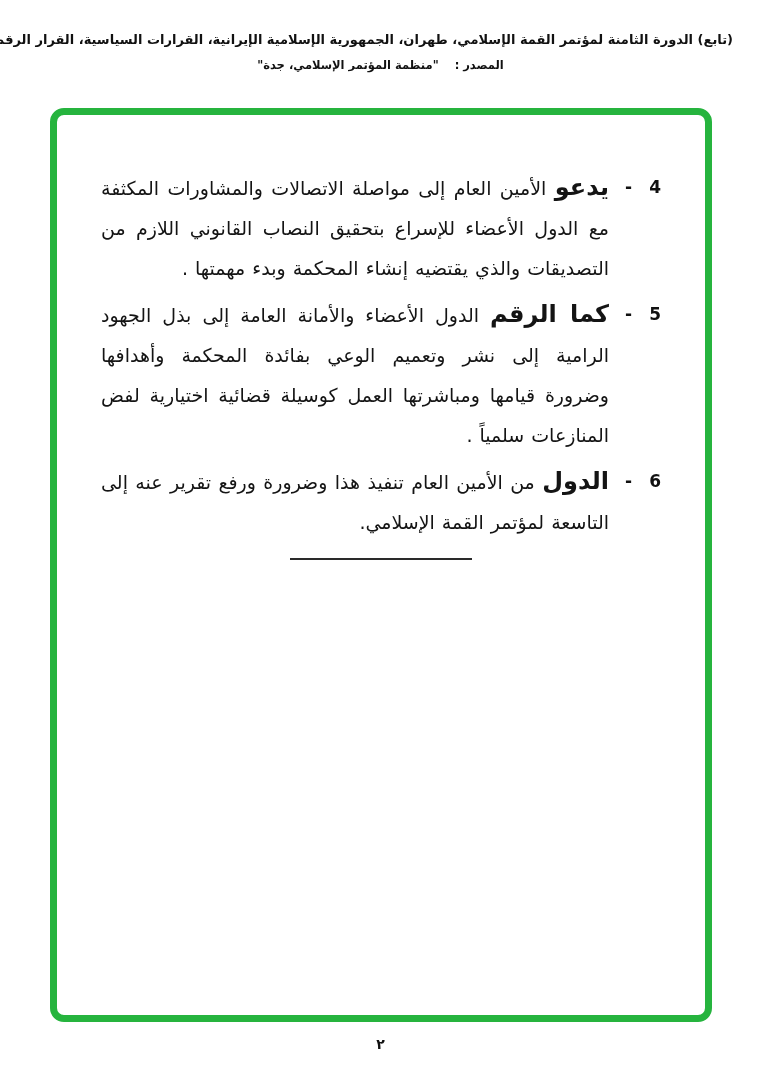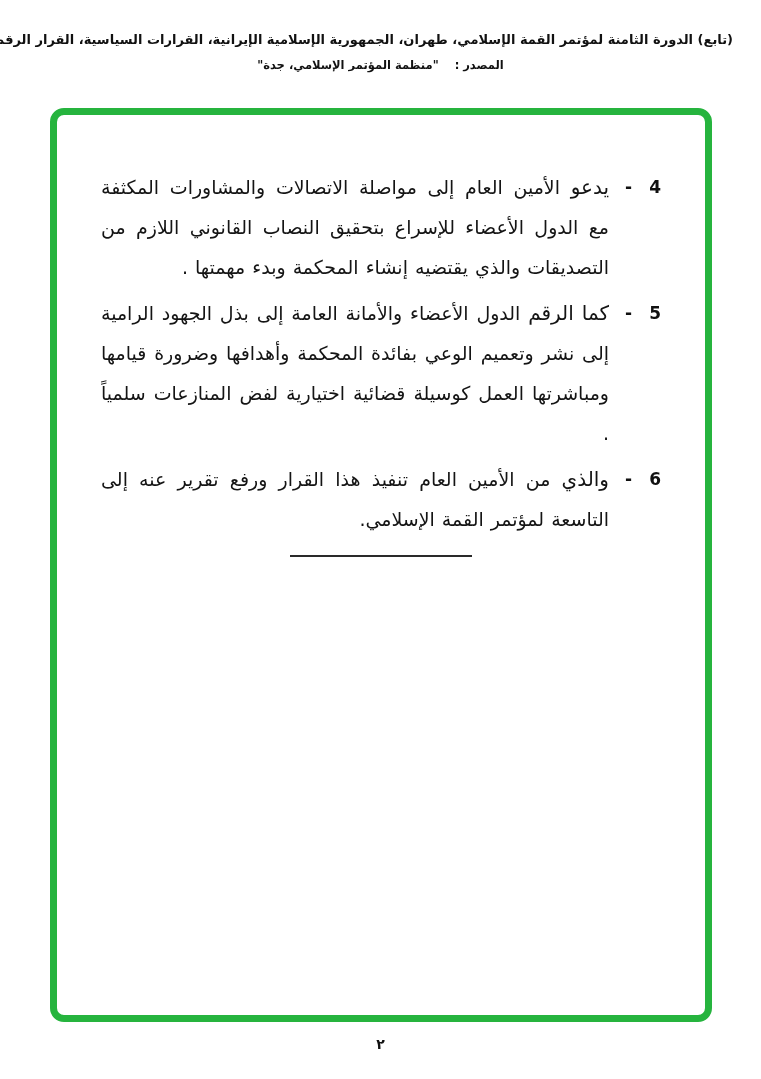--- a/index.html
+++ b/index.html
@@ -75,22 +75,22 @@
   }
   .para {
     flex: 1;
     font-size: 19px;
     line-height: 40px;
     text-align: justify;
     text-align-last: right;
     word-spacing: 1px;
   }
   .para .lead {
-    font-weight: normal;
-    font-size: 20px;
+    font-weight: bold;
+    font-size: 24px;
   }
   .end-rule {
     width: 182px;
     height: 2px;
     background: #2a2a2a;
     border: none;
     margin: 16px auto 0 auto;
   }
   
   .page-number {
@@ -141,22 +141,22 @@
           <span>الدول الأعضاء والأمانة العامة إلى بذل الجهود الرامية إلى نشر وتعميم الوعي بفائدة المحكمة وأهدافها وضرورة قيامها ومباشرتها العمل كوسيلة قضائية اختيارية لفض المنازعات سلمياً .</span>
         </span>
       </div>
 
       <div class="res-item">
         <span class="num-cell">
           <span>-</span>
           <span>6</span>
         </span>
         <span class="para">
-          <span class="lead">والذي</span>
-          <span>من الأمين العام تنفيذ هذا القرار ورفع تقرير عنه إلى التاسعة لمؤتمر القمة الإسلامي.</span>
+          <span class="lead">الدول</span>
+          <span>من الأمين العام تنفيذ هذا وضرورة ورفع تقرير عنه إلى التاسعة لمؤتمر القمة الإسلامي.</span>
         </span>
       </div>
 
       <div class="end-rule"></div>
 
     </div>
   </div>
 
   <div class="page-number">٢</div>
 

